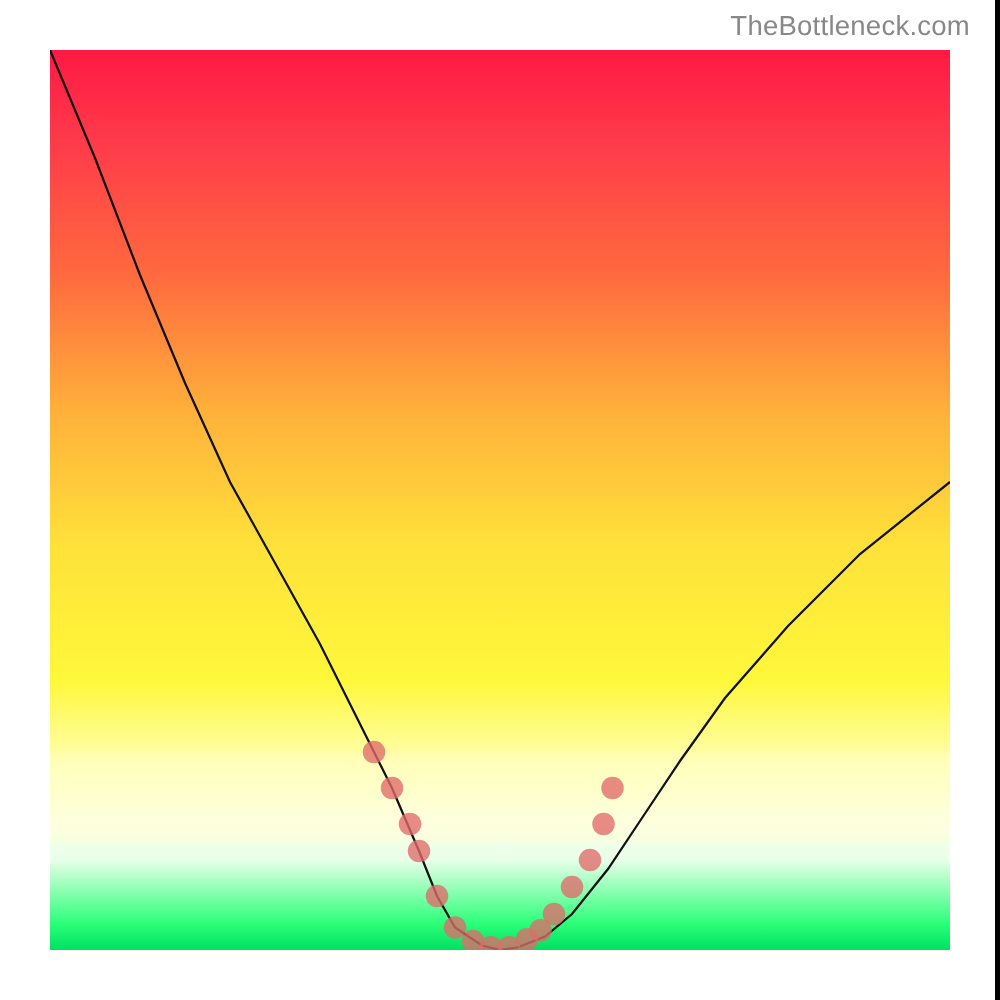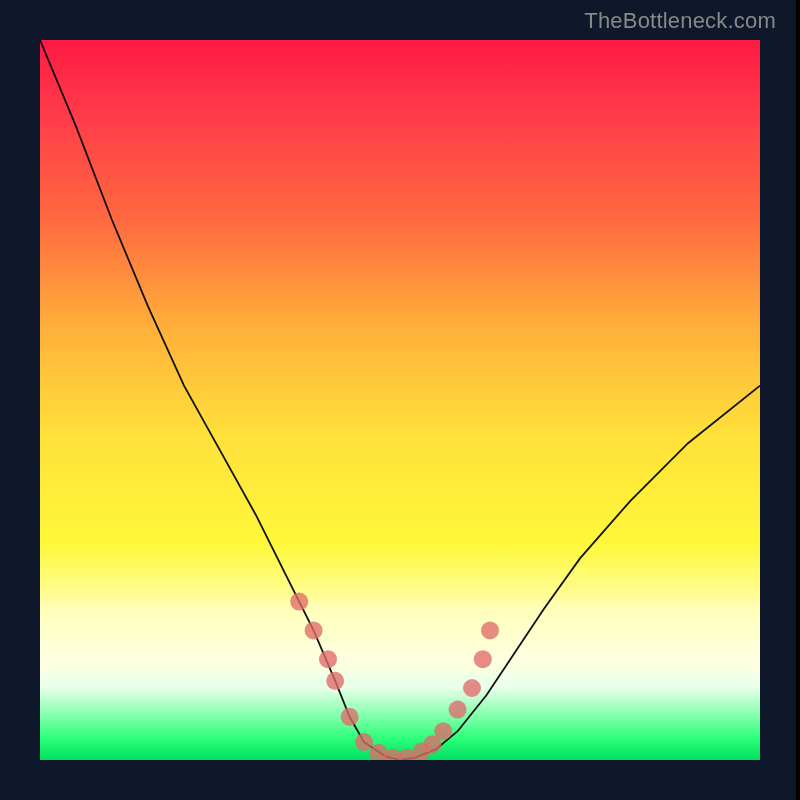--- a/index.html
+++ b/index.html
@@ -8,21 +8,21 @@
     width: 800px;
     height: 800px;
     background: #000;
     overflow: hidden;
     font-family: Arial, Helvetica, sans-serif;
   }
   .frame {
     position: relative;
     width: 796px;
     height: 800px;
-    background: #0f172a;
+    background: #ffffff;
   }
   .plot-area {
     position: absolute;
     left: 40px;
     top: 40px;
     width: 720px;
     height: 720px;
     background: linear-gradient(
       to bottom,
       #ff1a44 0%,

